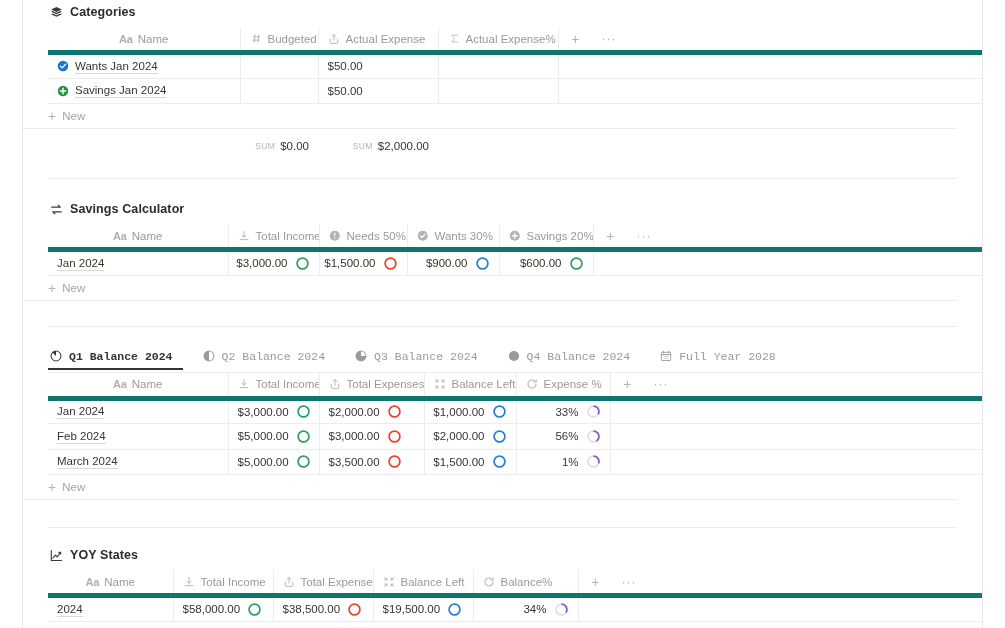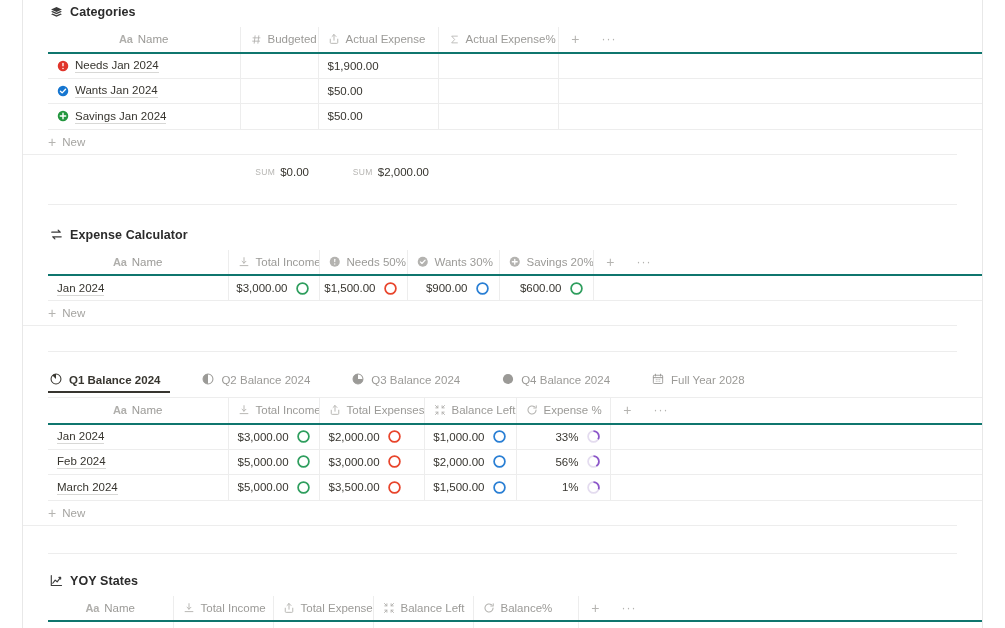--- a/index.html
+++ b/index.html
@@ -42,21 +42,21 @@
     font-size: 11.5px;
     color: #37352f;
     text-align: left;
     vertical-align: middle;
     overflow: hidden;
     white-space: nowrap;
   }
   table.db thead th {
     color: #9b9a97;
     font-weight: 400;
-    border-bottom: 2px solid #0f766e;
+    border-bottom: 5px solid #0f766e;
     font-size: 11.5px;
   }
   table.db thead th.vsep, table.db tbody td.vsep { border-right: 1px solid #ededed; }
   .hdr-in { display:flex; align-items:center; gap:5px; }
   .hdr-in.c { justify-content:center; }
   .hdr-ico { display:inline-flex; align-items:center; justify-content:center; width:13px; height:13px; flex:0 0 13px; color:#b4b3b0; }
   .hdr-ico svg { display:block; }
   .hdr-aa { font-style: normal; color:#b0afac; font-size:11px; font-weight:600; letter-spacing:-.2px; }
 
   
@@ -79,21 +79,21 @@
   }
   .newrow .plus { font-size:14px; line-height:1; color:#b5b4b1; }
 
   
   .sumrow { display:flex; margin-left:25px; height:34px; align-items:center; }
   .sumcell { display:flex; align-items:center; justify-content:flex-end; gap:5px; padding-right:9px; }
   .sum-lbl { font-size:8.5px; color:#b6b5b2; letter-spacing:.4px; text-transform:uppercase; }
   .sum-val { font-size:11.5px; color:#37352f; }
 
   
-  .tabs { display:flex; align-items:flex-start; gap:16px; margin-left:25px; height:24px; }
+  .tabs { display:flex; align-items:center; gap:4px; margin-left:25px; height:24px;font-family:Liberation Mono, monospace; }
   .tab {
     display:flex; align-items:center; gap:6px;
     padding:0 10px 5px 2px; margin-right:14px;
     font-size:11.5px; color:#9b9a97; cursor:pointer;
     border-bottom: 2px solid transparent;
   }
   .tab .t-ico { display:inline-flex; width:13px; height:13px; flex:0 0 13px; }
   .tab .t-ico svg { display:block; }
   .tab.active { color:#37352f; font-weight:700; border-bottom:2px solid #37352f; }
   .tabs-underline { height:1px; background:#ededed; margin-left:25px; }
@@ -177,40 +177,20 @@
             </th>
             <th></th>
           </tr>
         </thead>
         <tbody>
           <tr>
             <td class="vsep name-cell">
               <div class="name-in">
                 <span class="row-ico">
                   <svg width="12" height="12" viewBox="0 0 16 16">
-                      <circle cx="8" cy="8" r="7" fill="#e0352b"></circle>
-                      <rect x="7.1" y="3.6" width="1.8" height="5" rx=".9" fill="#fff"></rect>
-                      <circle cx="8" cy="11.3" r="1" fill="#fff"></circle>
-                    </svg>
-                </span>
-                <span class="name-txt">Needs Jan 2024</span>
-              </div>
-            </td>
-            <td class="vsep"></td>
-            <td class="vsep">$1,900.00</td>
-            <td class="vsep"></td>
-            <td></td>
-            <td></td>
-            <td></td>
-          </tr>
-          <tr>
-            <td class="vsep name-cell">
-              <div class="name-in">
-                <span class="row-ico">
-                  <svg width="12" height="12" viewBox="0 0 16 16">
                       <circle cx="8" cy="8" r="7" fill="#1676d0"></circle>
                       <path d="M4.6 8.2 6.9 10.5 11.4 5.7" fill="none" stroke="#fff" stroke-width="1.8" stroke-linecap="round" stroke-linejoin="round"></path>
                     </svg>
                 </span>
                 <span class="name-txt">Wants Jan 2024</span>
               </div>
             </td>
             <td class="vsep"></td>
             <td class="vsep">$50.00</td>
             <td class="vsep"></td>
@@ -261,21 +241,21 @@
     <div class="divider" style="margin-top:15px;"></div>
 
     <div class="section" style="padding-top:23px;">
       <div class="sec-head">
         <span class="i">
           <svg width="13" height="13" viewBox="0 0 16 16" fill="none" stroke="#3b3b3b" stroke-width="1.5" stroke-linecap="round" stroke-linejoin="round">
               <path d="M2.2 5.2h10.4M10 2.6l2.6 2.6"></path>
               <path d="M13.8 10.8H3.4M6 13.4 3.4 10.8"></path>
             </svg>
         </span>
-        <span>Expense Calculator</span>
+        <span>Savings Calculator</span>
       </div>
 
       <table class="db" style="width:934px; margin-top:8px;">
         <colgroup>
             <col style="width:180px">
             <col style="width:91px">
             <col style="width:88px">
             <col style="width:92px">
             <col style="width:94px">
             <col style="width:34px">

